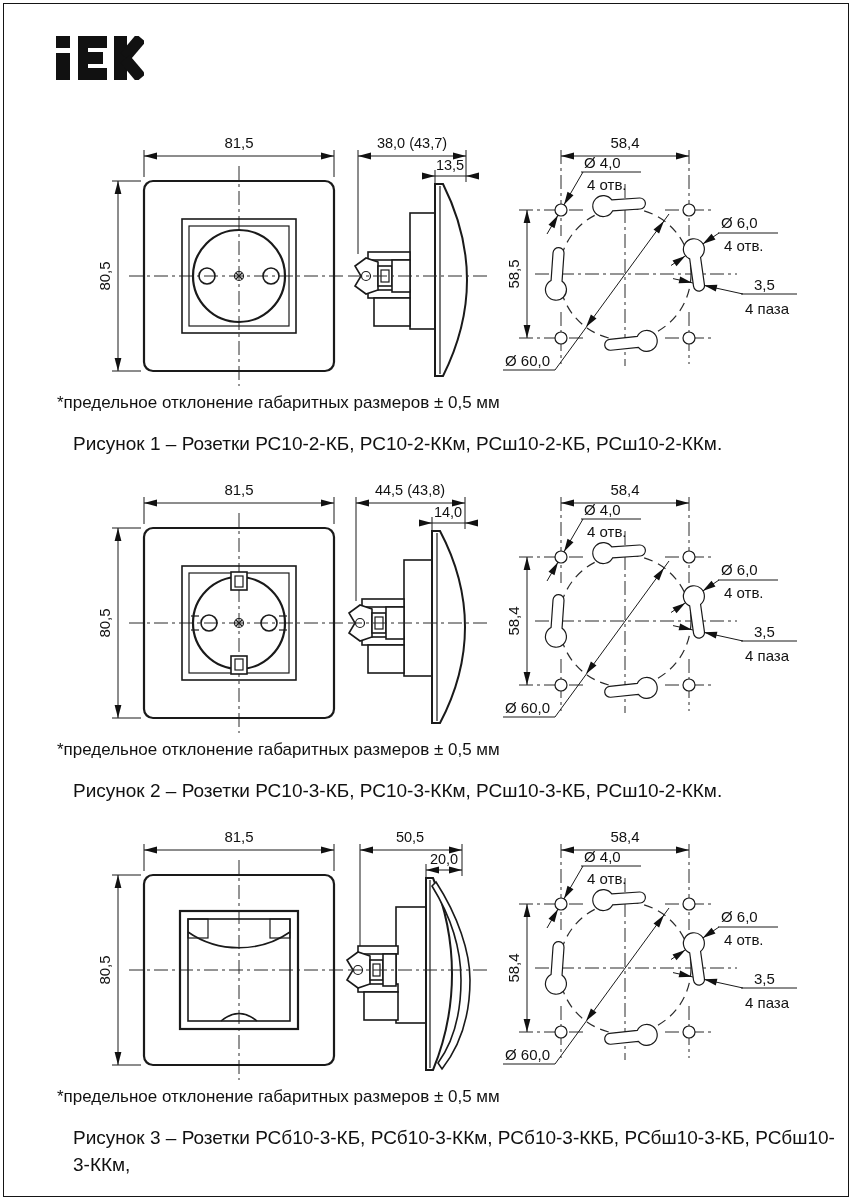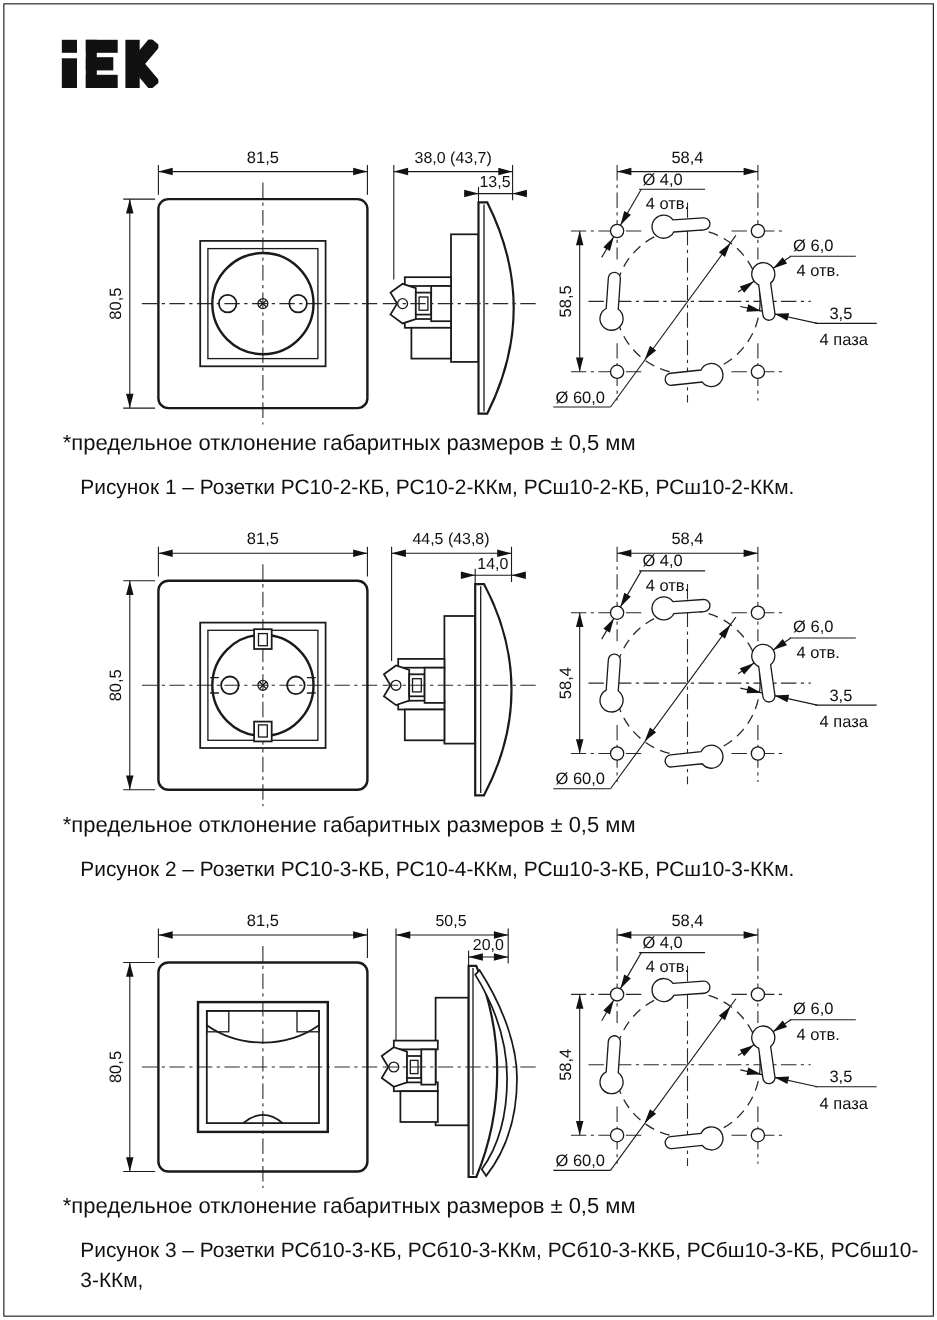--- a/index.html
+++ b/index.html
@@ -4,21 +4,21 @@
 <style>
   html,body{margin:0;padding:0;background:#fff;}
   body{font-family:"Liberation Sans", sans-serif; color:#111;}
   .page{position:relative;width:852px;height:1200px;background:#fff;overflow:hidden;}
   .frame{position:absolute;inset:3px;border:1.6px solid #151515;pointer-events:none;}
   .logo{position:absolute;left:56px;top:36px;}
   .content{position:absolute;left:0;top:126px;width:852px;}
   .figrow{display:flex;align-items:center;margin-left:96px;}
   .figrow + .capblock{margin-left:57px;}
   .capblock{margin-left:57px;margin-top:2px;}
-  .note{font-size:20px;line-height:22px;margin:4px 0 3px 0;white-space:pre-wrap;}
+  .note{font-size:17px;line-height:22px;margin:4px 0 3px 0;white-space:pre-wrap;}
   .cap{font-size:19px;line-height:27px;margin:16px;white-space:pre-wrap;}
   .row2,.row3{margin-top:14px;}
   svg{display:block;}
   svg text{font-family:"Liberation Sans", sans-serif;fill:#111;}
   .dim{font-size:15px;}
   .dims{font-size:14.5px;}
   .thin{stroke:#1a1a1a;stroke-width:1;fill:none;}
   .o1{stroke:#1a1a1a;stroke-width:1.2;fill:none;}
   .o15{stroke:#1a1a1a;stroke-width:1.6;fill:none;}
   .o2{stroke:#1a1a1a;stroke-width:2.2;fill:none;}
@@ -310,21 +310,21 @@
         <text class="dim" x="90" y="64">4 отв.</text>
         <text class="dim" x="224" y="102">Ø 6,0</text>
         <text class="dim" x="227" y="125">4 отв.</text>
         <text class="dim" x="257" y="164">3,5</text>
         <text class="dim" x="248" y="188">4 паза</text>
         <text class="dim" x="8" y="240">Ø 60,0</text>
       </svg>
     </div>
     <div class="capblock">
       <p class="note">*предельное отклонение габаритных размеров ± 0,5 мм</p>
-      <p class="cap">Рисунок 2 – Розетки РС10-3-КБ, РС10-4-ККм, РСш10-3-КБ, РСш10-3-ККм.</p>
+      <p class="cap">Рисунок 2 – Розетки РС10-3-КБ, РС10-3-ККм, РСш10-3-КБ, РСш10-2-ККм.</p>
     </div>
 
     <div class="figrow row3">
       <svg width="250" height="262" viewBox="0 0 250 262">
         <g>
           <line class="thin" x1="48" y1="51" x2="48" y2="24"></line>
             <line class="thin" x1="238" y1="51" x2="238" y2="24"></line>
           <line class="thin" x1="48" y1="30" x2="238" y2="30"></line>
           <polygon class="wedge" points="48,30 61,26.6 61,33.4"></polygon>
             <polygon class="wedge" points="238,30 225,26.6 225,33.4"></polygon>

